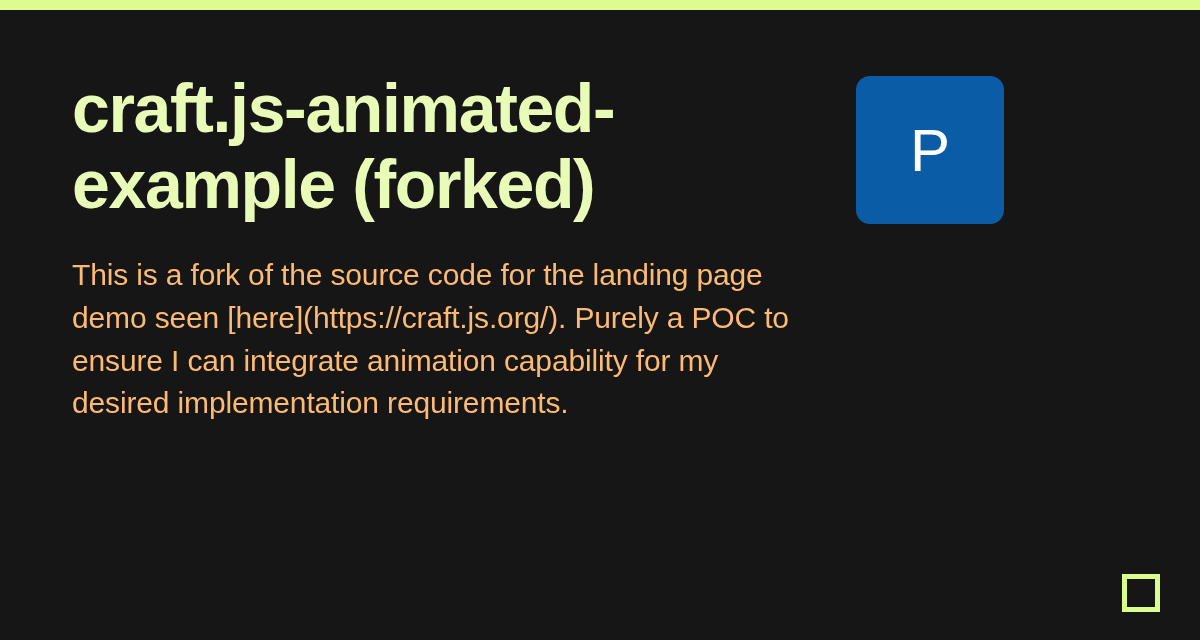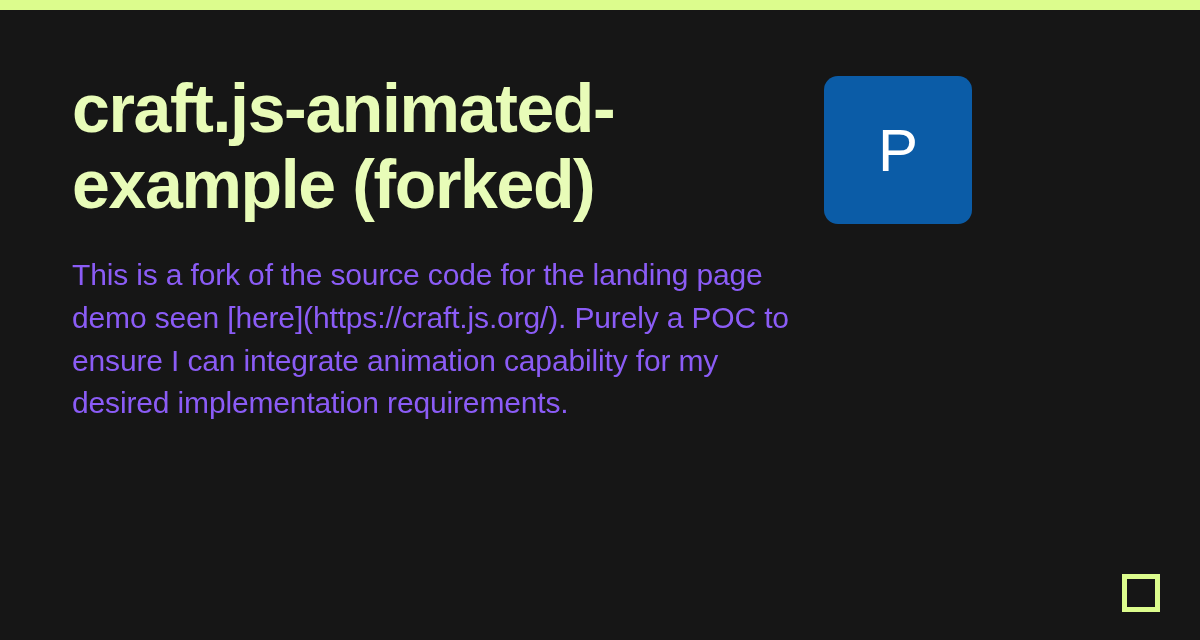--- a/index.html
+++ b/index.html
@@ -16,36 +16,36 @@
       position: relative;
     }
     .top-bar {
       width: 100%;
       height: 10px;
       background: #dcfc8d;
     }
     .content {
       padding: 60px 72px 0 72px;
       display: flex;
-      gap: 32px;
+      gap: 64px;
     }
     .text-block {
       flex: 1;
       max-width: 720px;
     }
     .title {
       color: #e8fcb8;
       font-size: 68px;
       font-weight: 600;
       line-height: 1.12;
       letter-spacing: -0.02em;
       margin-bottom: 32px;
     }
     .description {
-      color: #8b5cf6;
+      color: #fdba74;
       font-size: 30px;
       font-weight: 400;
       line-height: 1.42;
       letter-spacing: -0.005em;
     }
     .avatar {
       width: 148px;
       height: 148px;
       background: #0b5ca7;
       border-radius: 14px;

